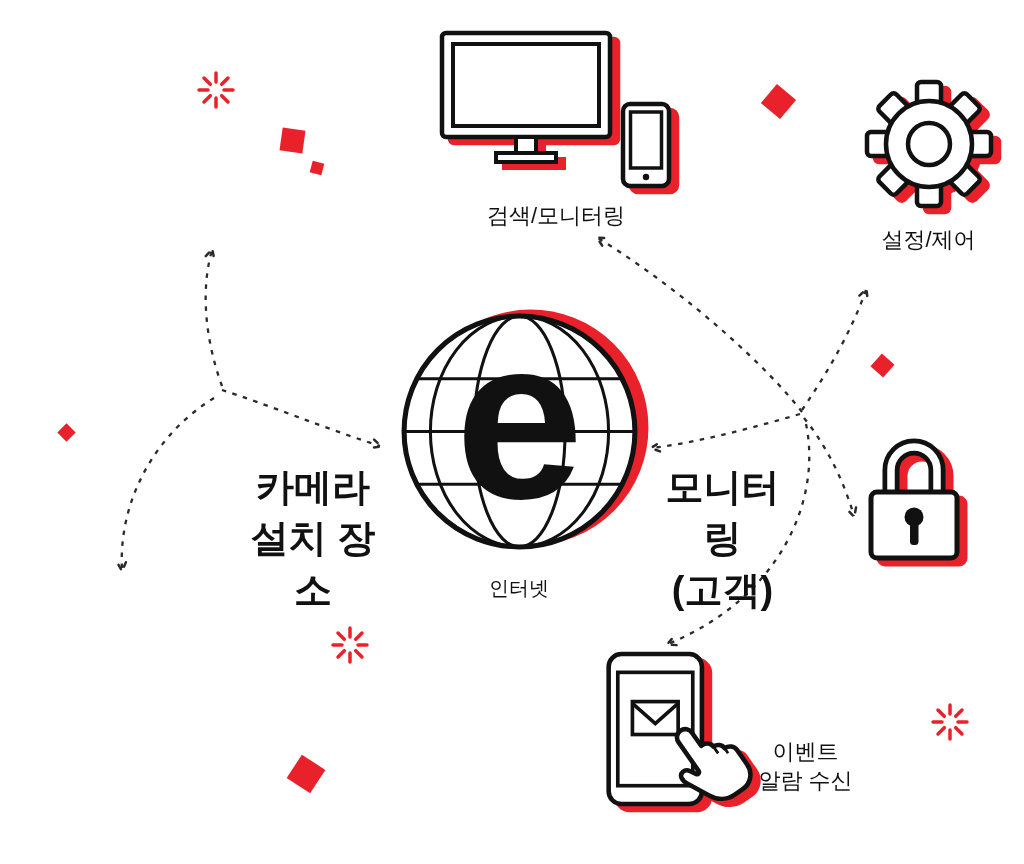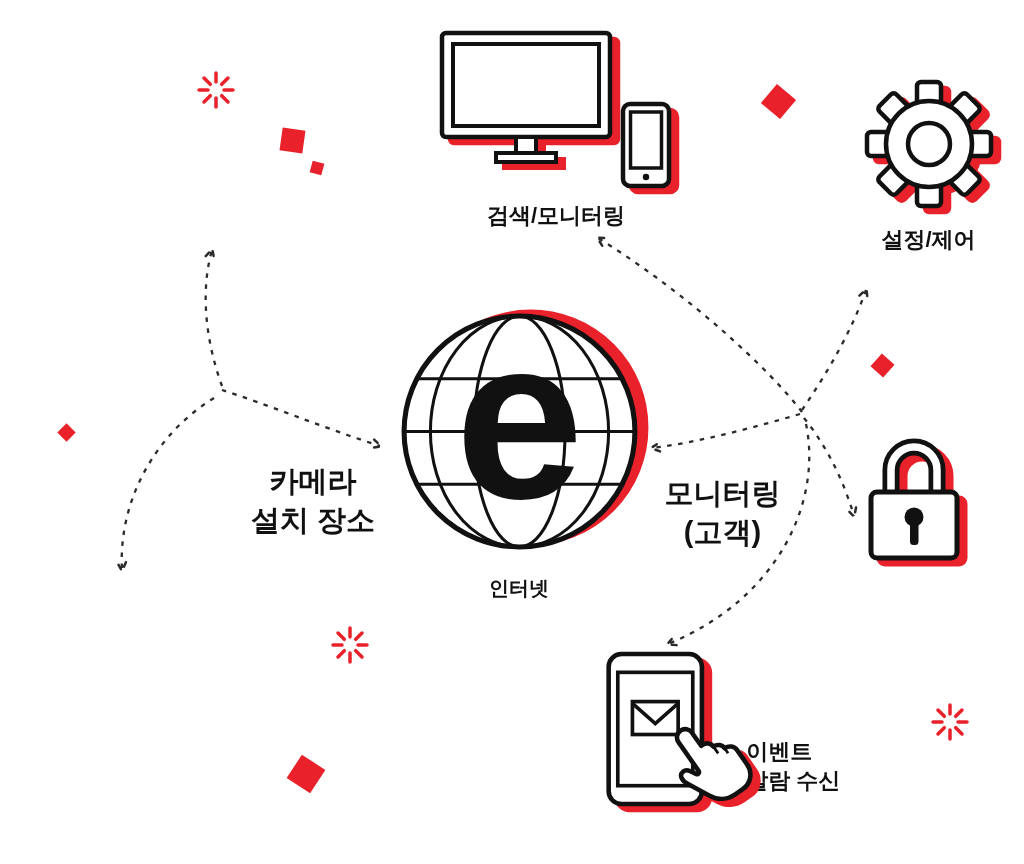--- a/index.html
+++ b/index.html
@@ -1,22 +1,22 @@
 <!DOCTYPE html>
 <html><head>
 <meta charset="utf-8">
 <style>
   :root{ --red:#e8212a; --ink:#111111; --line:#2a2a2a; }
   *{ box-sizing:border-box; margin:0; padding:0; }
   body{ background:#ffffff; font-family:"Liberation Sans","DejaVu Sans",sans-serif; color:var(--ink); }
   .canvas{ position:relative; width:1024px; height:864px; background:#fff; overflow:hidden; }
   svg{ display:block; }
   .node{ position:absolute; display:flex; flex-direction:column; align-items:center; }
-  .node-label{ font-weight:700; font-size:22px; text-align:left; white-space:pre-line; line-height:1.3; margin-top:10px; }
-  .big-text{ position:absolute; font-weight:700; font-size:29px; text-align:center; white-space:pre-line; line-height:1.35; }
+  .node-label{ font-weight:400; font-size:22px; text-align:center; white-space:pre-line; line-height:1.3; margin-top:10px; }
+  .big-text{ position:absolute; font-weight:700; font-size:38px; text-align:center; white-space:pre-line; line-height:1.35; }
   .icon-shadow{ filter:drop-shadow(8px 6px 0 var(--red)); }
   .globe-shadow{ filter:drop-shadow(11px -4px 0 var(--red)); }
   .arrows{ position:absolute; inset:0; pointer-events:none; }
   .arrows path{ fill:none; stroke:var(--line); stroke-width:2.3; stroke-dasharray:4.5 6.5; }
   .deco-square{ position:absolute; background:var(--red); }
   .sparkle{ position:absolute; }
   .sparkle line{ stroke:var(--red); stroke-width:3.5; stroke-linecap:round; }
 </style>
 </head>
 <body>
@@ -107,21 +107,21 @@
       <line x1="6" y1="120" x2="234" y2="120" stroke="#111" stroke-width="3"></line>
       <line x1="19" y1="68" x2="221" y2="68" stroke="#111" stroke-width="3"></line>
       <line x1="19" y1="172" x2="221" y2="172" stroke="#111" stroke-width="3"></line>
       <text x="120" y="186" text-anchor="middle" font-size="228" font-weight="bold" fill="#111">e</text>
     </svg>
     <div class="node-label" style="font-size:20px; margin-top:22px;">인터넷</div>
   </div>
 
   <div class="big-text" style="left:238px; top:462px; width:150px;">카메라
 설치 장소</div>
-  <div class="big-text" style="left:650px; top:474px; width:145px;">모니터링
+  <div class="big-text" style="left:650px; top:462px; width:145px;">모니터링
 (고객)</div>
 
   <svg class="sparkle" style="left:196px; top:70px;" width="40" height="40" viewBox="0 0 40 40">
     <line x1="28" y1="20" x2="37" y2="20"></line>
       <line x1="25.7" y1="25.7" x2="32" y2="32"></line>
     <line x1="20" y1="28" x2="20" y2="37"></line>
       <line x1="14.3" y1="25.7" x2="8" y2="32"></line>
     <line x1="12" y1="20" x2="3" y2="20"></line>
       <line x1="14.3" y1="14.3" x2="8" y2="8"></line>
     <line x1="20" y1="12" x2="20" y2="3"></line>

